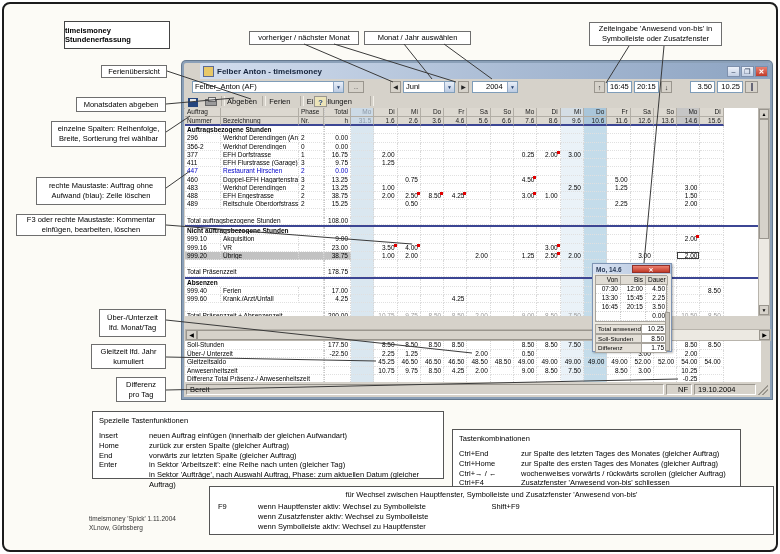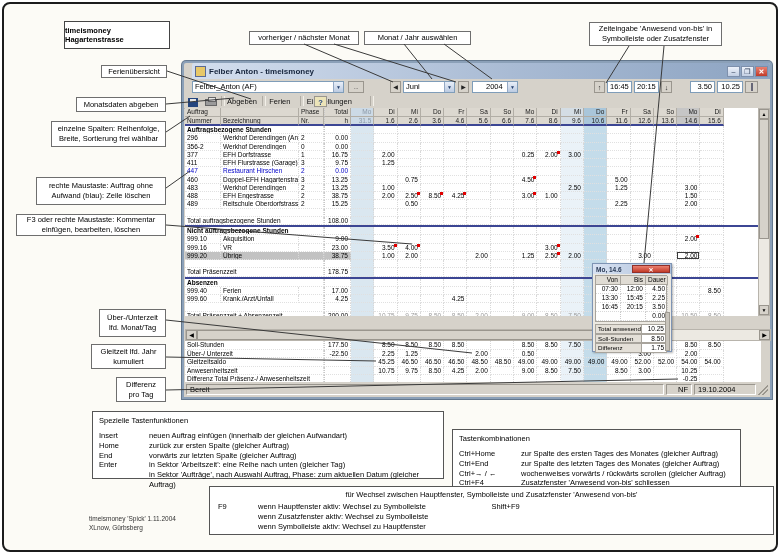--- a/index.html
+++ b/index.html
@@ -14,21 +14,21 @@
            line-height:10px;display:flex;align-items:center;justify-content:center;
            text-align:center;padding:1px 3px;box-sizing:border-box;z-index:3;}
   .titlebox{position:absolute;left:60px;top:17px;width:104px;height:26px;background:#fff;
             border:1px solid #444;display:flex;align-items:center;justify-content:center;
             font-size:7.5px;font-weight:bold;z-index:3;}
 
   
   .win{position:absolute;left:178px;top:57px;width:590px;height:338px;background:#d6d2ca;
        border:2px solid #8ba0b8;box-shadow:0 0 0 1px #64788e;border-radius:4px 4px 0 0;
        box-sizing:border-box;z-index:2;}
-  .wtitle{position:absolute;left:8px;top:0;right:0;height:16px;
+  .wtitle{position:absolute;left:16px;top:0;right:0;height:16px;
           background:linear-gradient(90deg,#d3deee 0%,#a9bbd4 55%,#8da4c2 100%);
           display:flex;align-items:center;padding:0 2px;border-radius:2px 2px 0 0;}
   .wicon{width:9px;height:9px;background:#e8c868;border:1px solid #5a6a94;margin:0 3px 0 1px;}
   .wtext{font-size:8px;font-weight:bold;color:#15243c;flex:1;white-space:nowrap;overflow:hidden;}
   .wbtns{display:flex;gap:1px;}
   .wbtn{width:13px;height:11px;font-size:7px;line-height:10px;text-align:center;
         background:linear-gradient(#eef2fa,#c2cfe4);border:1px solid #7e90ac;color:#2a3a55;box-sizing:border-box;}
   .wbtn.close{background:linear-gradient(#ea8070,#c23a28);color:#fff;font-weight:bold;}
 
   .tb1{position:absolute;left:0;top:16px;right:0;height:16px;background:#d6d2ca;border-bottom:1px solid #c2beb6;}
@@ -149,21 +149,21 @@
     <line x1="162" y1="128" x2="186" y2="112"></line>
     <line x1="162" y1="184" x2="186" y2="167"></line>
     <line x1="162" y1="221" x2="408" y2="240"></line>
     <line x1="162" y1="316" x2="468" y2="349"></line>
     <line x1="162" y1="353" x2="372" y2="357"></line>
     <line x1="162" y1="386" x2="674" y2="375"></line>
     <line x1="625" y1="42" x2="602" y2="79"></line>
     <line x1="660" y1="42" x2="640" y2="259"></line>
   </svg>
 
-  <div class="titlebox">timeismoney Hagartenstrasse</div>
+  <div class="titlebox">timeismoney Stundenerfassung</div>
 
   <div class="callout" style="left:245px;top:27px;width:110px;height:14px;">vorheriger / nächster Monat</div>
   <div class="callout" style="left:360px;top:27px;width:107px;height:14px;">Monat / Jahr auswählen</div>
   <div class="callout" style="left:585px;top:18px;width:133px;height:24px;">Zeiteingabe 'Anwesend von-bis' in Symbolleiste oder Zusatzfenster</div>
   <div class="callout" style="left:97px;top:61px;width:66px;height:13px;">Ferienübersicht</div>
   <div class="callout" style="left:72px;top:93px;width:90px;height:15px;">Monatsdaten abgeben</div>
   <div class="callout" style="left:47px;top:117px;width:115px;height:26px;">einzelne Spalten: Reihenfolge, Breite, Sortierung frei wählbar</div>
   <div class="callout" style="left:32px;top:173px;width:130px;height:28px;">rechte Maustaste: Auftrag ohne Aufwand (blau): Zeile löschen</div>
   <div class="callout" style="left:12px;top:210px;width:150px;height:22px;">F3 oder rechte Maustaste: Kommentar einfügen, bearbeiten, löschen</div>
   <div class="callout" style="left:95px;top:305px;width:67px;height:28px;">Über-/Unterzeit lfd. Monat/Tag</div>
@@ -939,26 +939,26 @@
           <span class="k" style="width: 50px;"></span>
           <span>in Sektor 'Aufträge', nach Auswahl Auftrag, Phase: zum aktuellen Datum (gleicher Auftrag)</span>
         </div>
       </div>
   </div>
 
   <div class="infobox" style="left:448px;top:407px;width:289px;height:68px;margin-top:18px;">
     <div class="ib-title">Tastenkombinationen</div>
     <div id="key-combos-list">
         <div class="krow">
+          <span class="k" style="width: 62px;">Ctrl+End</span>
+          <span>zur Spalte des letzten Tages des Monates (gleicher Auftrag)</span>
+        </div>
+        <div class="krow">
           <span class="k" style="width: 62px;">Ctrl+Home</span>
           <span>zur Spalte des ersten Tages des Monates (gleicher Auftrag)</span>
-        </div>
-        <div class="krow">
-          <span class="k" style="width: 62px;">Ctrl+End</span>
-          <span>zur Spalte des letzten Tages des Monates (gleicher Auftrag)</span>
         </div>
         <div class="krow">
           <span class="k" style="width: 62px;">Ctrl+→ / ←</span>
           <span>wochenweises vorwärts / rückwärts scrollen (gleicher Auftrag)</span>
         </div>
         <div class="krow">
           <span class="k" style="width: 62px;">Ctrl+F4</span>
           <span>Zusatzfenster 'Anwesend von-bis' schliessen</span>
         </div>
         <div class="krow">

